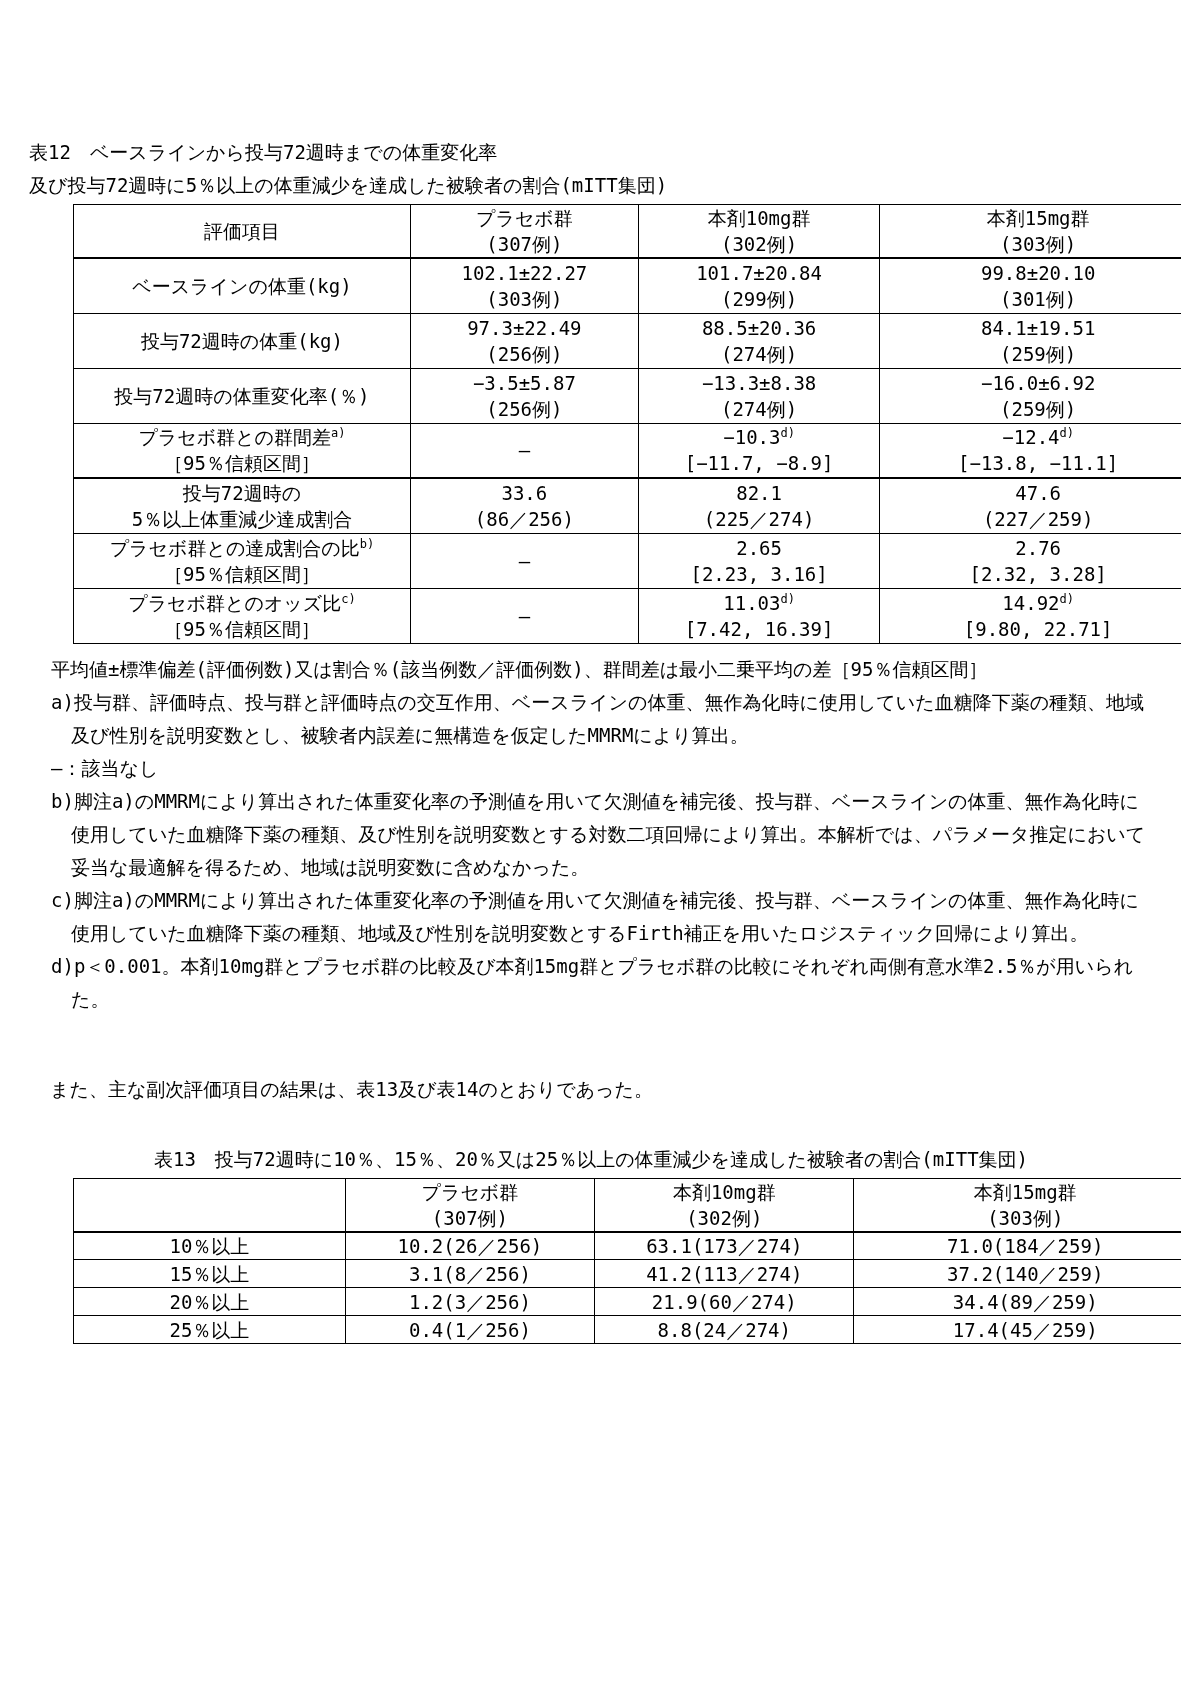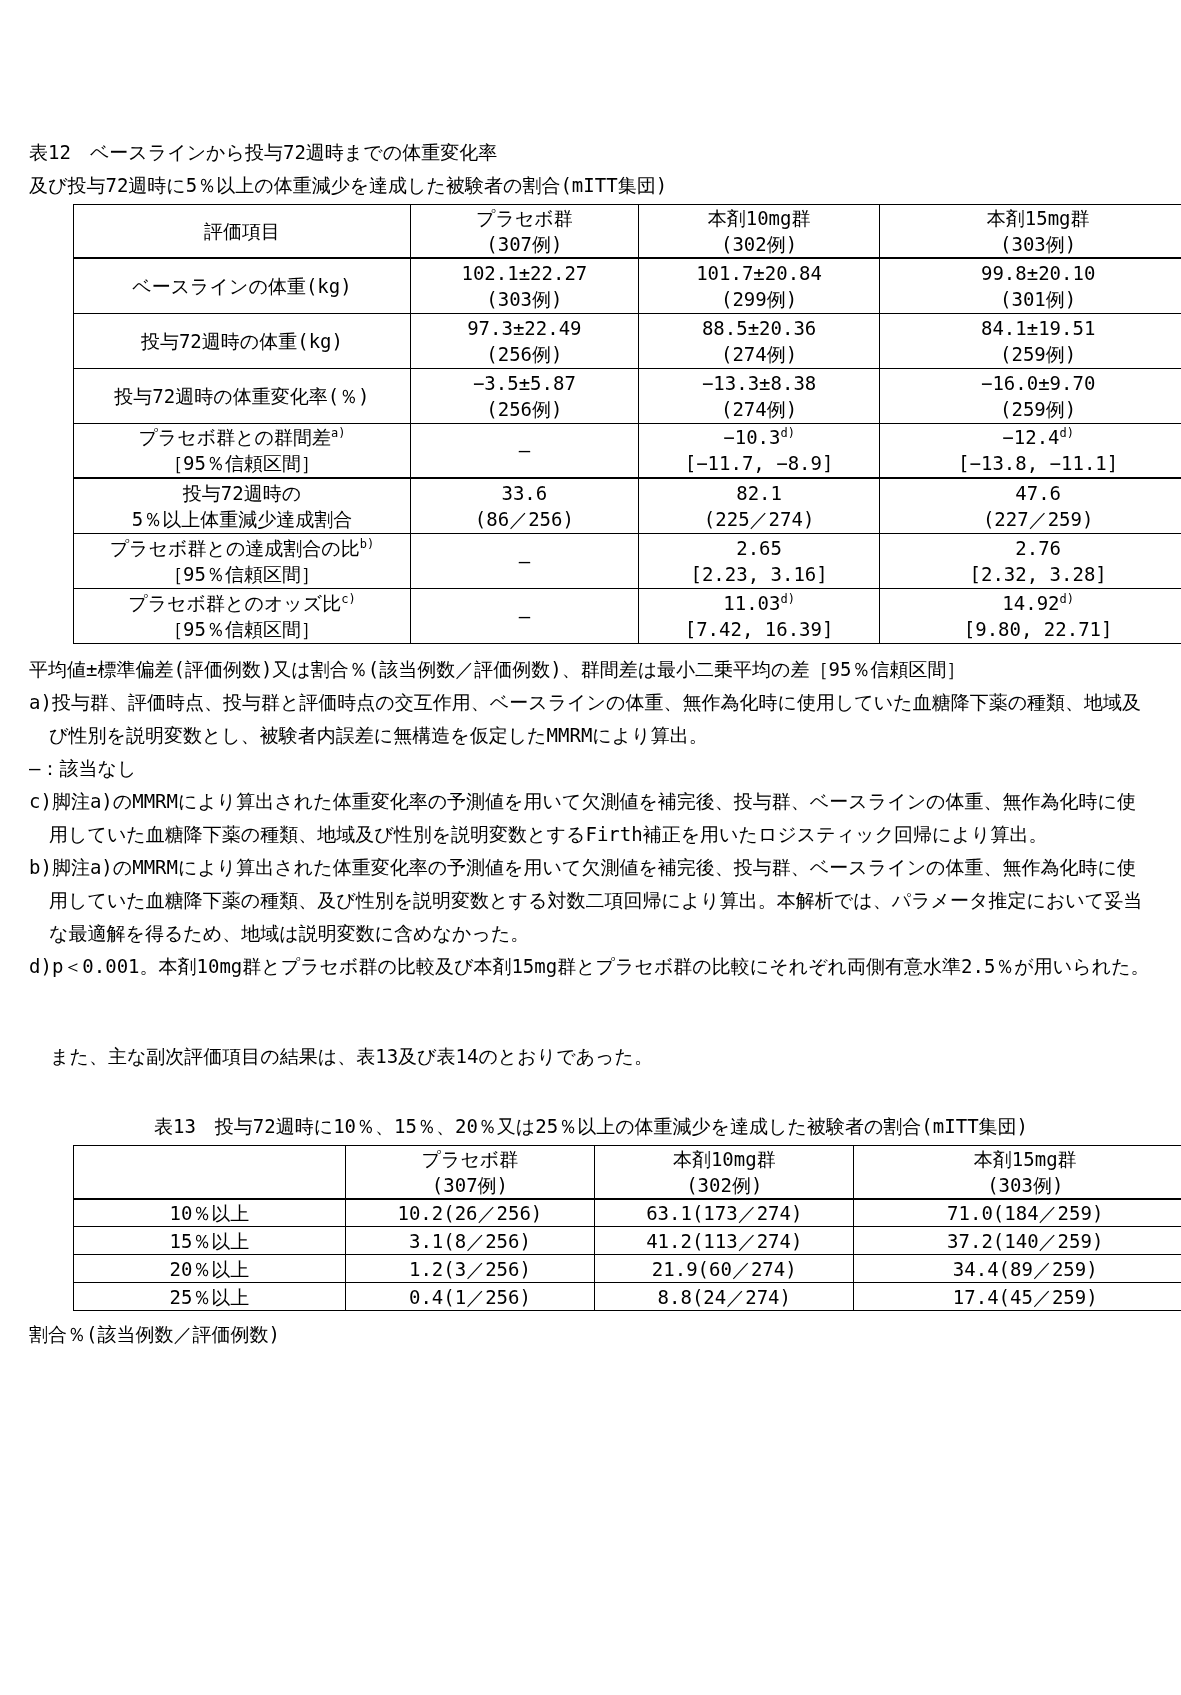--- a/index.html
+++ b/index.html
@@ -16,21 +16,21 @@
   #t12 tr.hdr{height:52px;}
   #t13{margin-top:2px;}
   #t13 tr{height:28px;}
   #t13 tr.hdr{height:53px;}
   .l1{white-space:nowrap;}
   .l2{white-space:nowrap;}
   .l2:empty{display:none;}
   sup{font-size:12px;line-height:0;}
   sup:empty{display:none;}
   .fns{margin-top:9px;}
-  .fn{font-size:19px;line-height:33px;}
+  .fn{font-size:19px;line-height:33px;margin-left:22px;}
   .fn.hang{padding-left:20px;text-indent:-20px;}
   .para{margin-top:57px;padding-left:21px;font-size:19px;line-height:33px;}
   .t13title{margin-top:37px;text-align:center;font-size:19px;line-height:33px;white-space:nowrap;}
   .tbl-footer{margin-top:7px;font-size:19px;line-height:33px;}
 </style>
 </head>
 <body>
 
 <div class="page">
 
@@ -108,21 +108,21 @@
         </td>
         <td>
           <div class="l1"><span>−3.5±5.87</span></div>
           <div class="l2">(256例)</div>
         </td>
         <td>
           <div class="l1"><span>−13.3±8.38</span></div>
           <div class="l2">(274例)</div>
         </td>
         <td>
-          <div class="l1"><span>−16.0±9.70</span></div>
+          <div class="l1"><span>−16.0±6.92</span></div>
           <div class="l2">(259例)</div>
         </td>
       </tr>
 
       <tr class="thick">
         <td>
           <div class="l1"><span>プラセボ群との群間差</span><sup>a)</sup></div>
           <div class="l2">［95％信頼区間］</div>
         </td>
         <td>
@@ -195,22 +195,22 @@
           <div class="l2">[9.80, 22.71]</div>
         </td>
       </tr>
     </tbody>
   </table>
 
   <div class="fns">
     <div class="fn">平均値±標準偏差(評価例数)又は割合％(該当例数／評価例数)、群間差は最小二乗平均の差［95％信頼区間］</div>
     <div class="fn hang">a)投与群、評価時点、投与群と評価時点の交互作用、ベースラインの体重、無作為化時に使用していた血糖降下薬の種類、地域及び性別を説明変数とし、被験者内誤差に無構造を仮定したMMRMにより算出。</div>
     <div class="fn">—：該当なし</div>
+    <div class="fn hang">b)脚注a)のMMRMにより算出された体重変化率の予測値を用いて欠測値を補完後、投与群、ベースラインの体重、無作為化時に使用していた血糖降下薬の種類、及び性別を説明変数とする対数二項回帰により算出。本解析では、パラメータ推定において妥当な最適解を得るため、地域は説明変数に含めなかった。</div>
     <div class="fn hang">c)脚注a)のMMRMにより算出された体重変化率の予測値を用いて欠測値を補完後、投与群、ベースラインの体重、無作為化時に使用していた血糖降下薬の種類、地域及び性別を説明変数とするFirth補正を用いたロジスティック回帰により算出。</div>
-    <div class="fn hang">b)脚注a)のMMRMにより算出された体重変化率の予測値を用いて欠測値を補完後、投与群、ベースラインの体重、無作為化時に使用していた血糖降下薬の種類、及び性別を説明変数とする対数二項回帰により算出。本解析では、パラメータ推定において妥当な最適解を得るため、地域は説明変数に含めなかった。</div>
     <div class="fn hang">d)p＜0.001。本剤10mg群とプラセボ群の比較及び本剤15mg群とプラセボ群の比較にそれぞれ両側有意水準2.5％が用いられた。</div>
   </div>
 
   <div class="para">また、主な副次評価項目の結果は、表13及び表14のとおりであった。</div>
 
   <div class="t13title">表13　投与72週時に10％、15％、20％又は25％以上の体重減少を達成した被験者の割合(mITT集団)</div>
 
   <table id="t13">
     <colgroup>
       <col style="width:24.2%">
@@ -254,15 +254,14 @@
       </tr>
       <tr>
         <td>25％以上</td>
         <td>0.4(1／256)</td>
         <td>8.8(24／274)</td>
         <td>17.4(45／259)</td>
       </tr>
     </tbody>
   </table>
 
-  <div class="tbl-footer">割合％(該当例数／評価例数)</div>
 
 </div>
 
 </body></html>

